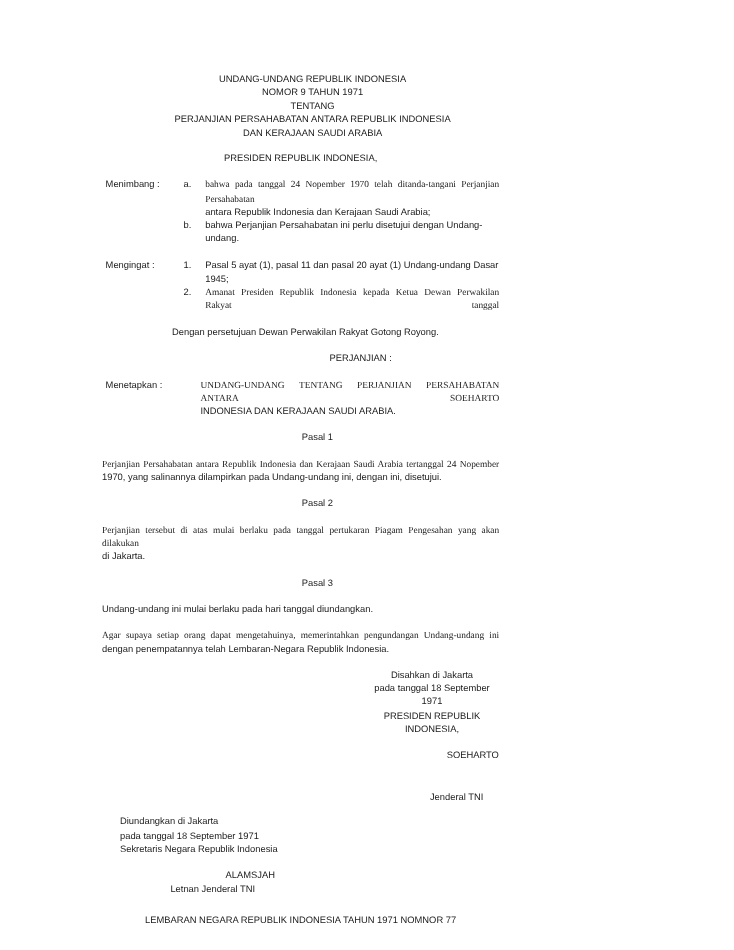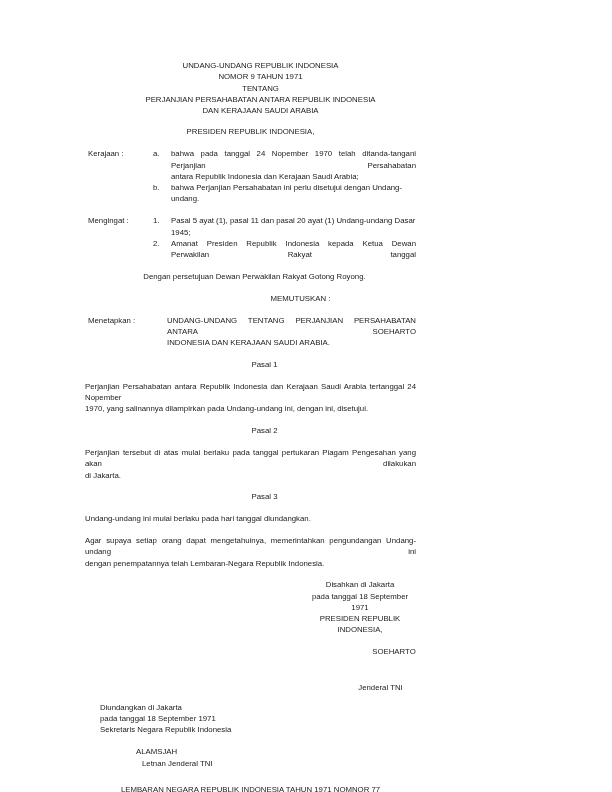--- a/index.html
+++ b/index.html
@@ -42,29 +42,30 @@
   .hang2 {
     display: grid;
     grid-template-columns: 82px 1fr;
   }
   .hang2 .label { padding-left: 3px; }
 
   
   .jline {
     text-align: justify;
     text-align-last: justify;
+    font-family: Liberation Serif, serif;
   }
   .line { text-align: left; }
 
   .sig-right { margin-left: 219px; text-align: center; }
   .sig-right .sig-name { margin-top: 10.5px; margin-left: 68px; }
   .sig-right .sig-rank { margin-left: 41px; margin-top: 24px; }
 
   .sig-left { margin-left: 15px; }
-  .sig-left .sig-name { margin-top: 10.5px; margin-left: 36px; }
+  .sig-left .sig-name { margin-top: 10.5px; margin-left: 88px; }
   .sig-left .sig-rank { margin-left: 42px; }
 
   .footer { margin-top: 15px; text-align: center; }
 </style>
 </head>
 <body>
 
 <div class="page">
   <div class="content">
 
@@ -72,21 +73,21 @@
       <div>UNDANG-UNDANG REPUBLIK INDONESIA</div>
       <div>NOMOR 9 TAHUN 1971</div>
       <div>TENTANG</div>
       <div>PERJANJIAN PERSAHABATAN ANTARA REPUBLIK INDONESIA</div>
       <div>DAN KERAJAAN SAUDI ARABIA</div>
     </div>
 
     <div class="center presiden">PRESIDEN REPUBLIK INDONESIA,</div>
 
     <div class="block hang">
-      <div class="label">Kerajaan :</div>
+      <div class="label">Menimbang :</div>
       <div class="marker">a.</div>
       <div class="itext">
           <div class="jline">bahwa pada tanggal 24 Nopember 1970 telah ditanda-tangani Perjanjian Persahabatan</div>
           <div class="line">antara Republik Indonesia dan Kerajaan Saudi Arabia;</div>
         </div>
       <div class="label"></div>
       <div class="marker">b.</div>
       <div class="itext">
           <div class="line">bahwa Perjanjian Persahabatan ini perlu disetujui dengan Undang-undang.</div>
         </div>
@@ -100,21 +101,21 @@
         </div>
       <div class="label"></div>
       <div class="marker">2.</div>
       <div class="itext">
           <div class="jline">Amanat Presiden Republik Indonesia kepada Ketua Dewan Perwakilan Rakyat tanggal</div>
         </div>
     </div>
 
     <div class="block center shift4">Dengan persetujuan Dewan Perwakilan Rakyat Gotong Royong.</div>
 
-    <div class="block center shift50">MEMUTUSKAN :</div>
+    <div class="block center shift50">PERJANJIAN :</div>
 
     <div class="block hang2">
       <div class="label">Menetapkan :</div>
       <div class="itext">
           <div class="jline">UNDANG-UNDANG TENTANG PERJANJIAN PERSAHABATAN ANTARA SOEHARTO</div>
           <div class="line">INDONESIA DAN KERAJAAN SAUDI ARABIA.</div>
         </div>
     </div>
 
     <div class="block center shift14" style="margin-top:10.5px">Pasal 1</div>

